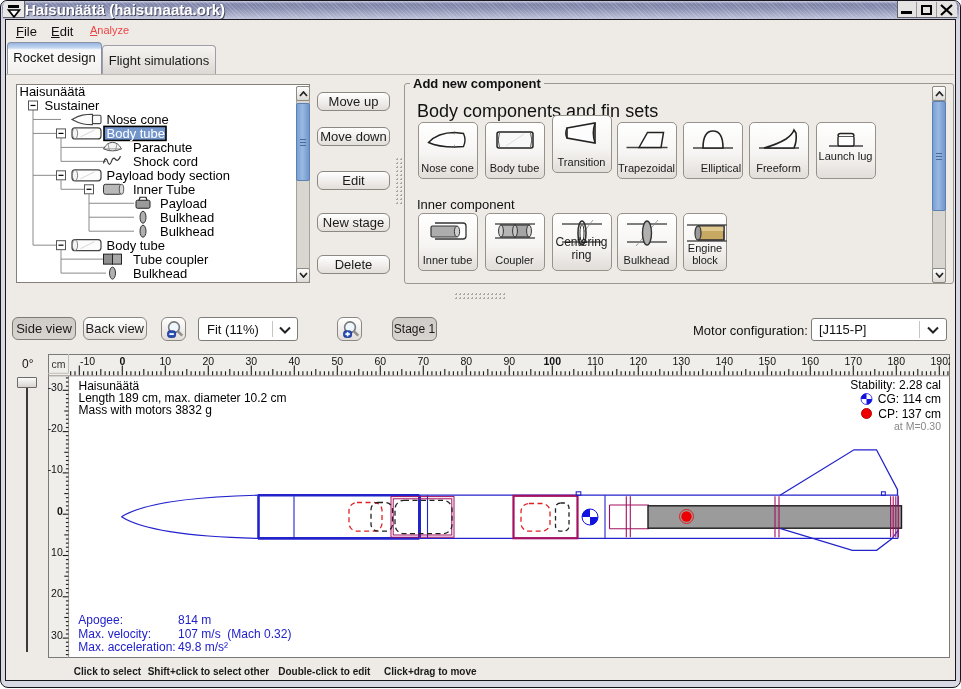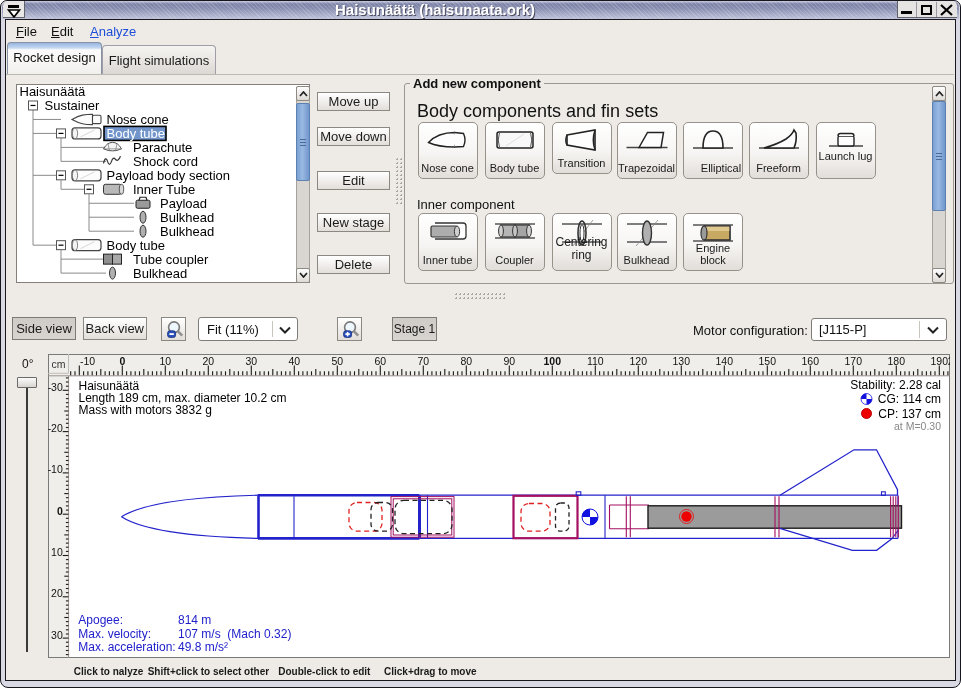--- a/index.html
+++ b/index.html
@@ -1,51 +1,51 @@
 <!DOCTYPE html>
 <html><head><meta charset="utf-8"><style>
 *{margin:0;padding:0;box-sizing:border-box}
 html,body{width:961px;height:689px;background:#fff;font-family:"Liberation Sans",sans-serif;overflow:hidden}
 .abs{position:absolute}
 #frame{position:absolute;left:0;top:0;width:961px;height:688px;background:#d8d9e2;border:1.5px solid #16161e;border-radius:7px 7px 8px 8px}
 #inner{position:absolute;left:5px;top:19px;width:951px;height:662px;background:#eeebe7;border:1px solid #17171d}
 #titlebar{position:absolute;left:2px;top:1px;width:957px;height:18px;border-radius:6px 6px 0 0;
  background:repeating-linear-gradient(45deg, rgba(238,241,252,0.19) 0 1px, rgba(0,0,0,0) 1px 3px),
  linear-gradient(180deg,#c9ccdf 0%,#7e84a7 16%,#888eb0 42%,#a3a8c4 70%,#bfc2d8 100%)}
-.btn{white-space:nowrap;position:absolute;background:linear-gradient(180deg,#ffffff 0%,#f4f2f0 40%,#e2deda 100%);border:1px solid #8b8781;border-radius:0;color:#1a1a1a;text-align:center;font-size:13px}
+.btn{white-space:nowrap;position:absolute;background:linear-gradient(180deg,#ffffff 0%,#f4f2f0 40%,#e2deda 100%);border:1px solid #8b8781;border-radius:6px;color:#1a1a1a;text-align:center;font-size:13px}
 .btn.pressed{background:linear-gradient(180deg,#cfcbc6 0%,#d8d4d0 100%);border:1px solid #7d7973}
 .cbtn{position:absolute;background:linear-gradient(180deg,#ffffff 0%,#f7f5f3 55%,#e1ddd9 100%);border:1px solid #969289;border-radius:5px;text-align:center;color:#1a1a1a}
 .combo{position:absolute;background:#fff;border:1px solid #7f7b76;border-radius:3px;font-size:13px;color:#111}
 .sb-btn{position:absolute;background:linear-gradient(180deg,#fdfdfd,#dedad6);border:1px solid #8d8983;border-radius:2px}
 .sb-thumb{position:absolute;background:linear-gradient(90deg,#79a1d3,#9ab9e2 45%,#7096cc);border:1px solid #5c80b2;border-radius:2px}
 .sb-track{position:absolute;background:#d9d5d1;border:1px solid #a5a19b;border-radius:2px}
 </style></head><body>
 
 <div id="frame"></div>
 <div id="inner"></div>
 <div id="titlebar"></div>
 <div class="abs" style="left:3px;top:1px;width:22px;height:17px;background:#e9e7e5;border-right:1px solid #62626a;border-bottom:1px solid #62626a;border-radius:5px 0 0 0">
  <div class="abs" style="left:5px;top:4px;width:11px;height:3px;background:#000"></div>
  <svg class="abs" style="left:4px;top:8px" width="14" height="9" viewBox="0 0 14 9">
       <path d="M1.5 1 L12.5 1 L7 8 Z" fill="#fff" stroke="#000" stroke-width="1.7"></path>
     </svg>
 </div>
-<div class="abs" style="left:25px;top:1px;width:820px;height:18px;text-align:center;font-size:15px;font-weight:bold;color:#fff;line-height:18px;text-shadow:1px 1px 0 #4a4a60">Haisunäätä (haisunaata.ork)</div>
+<div class="abs" style="left:25px;top:1px;width:820px;height:18px;text-align:left;font-size:15px;font-weight:bold;color:#fff;line-height:18px;text-shadow:1px 1px 0 #4a4a60">Haisunäätä (haisunaata.ork)</div>
 <div class="abs" style="left:897px;top:1px;width:60px;height:17px;background:#e6e4e2;border-left:1px solid #62626a;border-bottom:1px solid #62626a;border-radius:0 5px 0 0"></div>
 <div class="abs" style="left:916px;top:2px;width:1px;height:15px;background:#9a98a0"></div>
 <div class="abs" style="left:936px;top:2px;width:1px;height:15px;background:#9a98a0"></div>
 <div class="abs" style="left:901px;top:11px;width:11px;height:3px;background:#000"></div>
 <div class="abs" style="left:921px;top:5px;width:11px;height:10px;border:2px solid #000"></div>
 <svg class="abs" style="left:940px;top:4px" width="13" height="12" viewBox="0 0 13 12">
     <path d="M1 1 L12 11 M12 1 L1 11" stroke="#000" stroke-width="2.2"></path>
   </svg>
 
 <div class="abs" style="left:16px;top:24px;font-size:13px;color:#111"><span style="text-decoration:underline">F</span>ile</div>
 <div class="abs" style="left:51px;top:24px;font-size:13px;color:#111"><span style="text-decoration:underline">E</span>dit</div>
-<div class="abs" style="left:90px;top:24px;font-size:13px;color:#1d4ed8"><span style="text-decoration:underline">A</span>nalyze</div>
+<div class="abs" style="left:90px;top:24px;font-size:11px;color:#ef4444"><span style="text-decoration:underline">A</span>nalyze</div>
 
 <div class="abs" style="left:6px;top:74px;width:948px;height:1px;background:#bcb8b2"></div>
 <div class="abs" style="left:102px;top:45px;width:114px;height:29px;background:linear-gradient(180deg,#f6f4f2 0%,#dcd8d4 100%);border:1px solid #a19da7;border-bottom:none;border-radius:4px 4px 0 0;font-size:13px;color:#1a1a1a;text-align:center;line-height:29px">Flight simulations</div>
 <div class="abs" style="left:7px;top:42px;width:95px;height:32px;background:linear-gradient(180deg,#97b5e2 0%,#c6d8f0 16%,#fbfbfb 22%,#f2f0ed 100%);border:1px solid #8793a5;border-bottom:none;border-radius:4px 4px 0 0;font-size:13px;color:#111;text-align:center;line-height:30px">Rocket design</div>
 
 <div class="btn" style="left:317px;top:92px;width:73px;height:19px;line-height:17px">Move up</div>
 <div class="btn" style="left:317px;top:127px;width:73px;height:19px;line-height:17px">Move down</div>
 <div class="btn" style="left:317px;top:171px;width:73px;height:19px;line-height:17px">Edit</div>
 <div class="btn" style="left:317px;top:213px;width:73px;height:19px;line-height:17px">New stage</div>
 <div class="btn" style="left:317px;top:255px;width:73px;height:19px;line-height:17px">Delete</div>
@@ -146,21 +146,21 @@
     <div style="position:absolute;left:0;right:0;bottom:4px;font-size:11px;line-height:12px">Nose cone</div>
   </div>
 <div class="cbtn" style="left:484.5px;top:122px;width:60px;height:57px">
     <div style="position:absolute;left:0;right:0;top:4px"><svg width="46" height="26" viewBox="0 0 46 26">
         <rect x="5" y="5" width="36" height="16" rx="2" fill="#f8f8f8" stroke="#222" stroke-width="1.5"></rect>
         <path d="M7.5 5.5 Q5 13 7.5 20.5 M38.5 5.5 Q41 13 38.5 20.5" fill="none" stroke="#555" stroke-width="1"></path>
         <path d="M14 19 L32 7" stroke="#ddd" stroke-width="1"></path>
       </svg></div>
     <div style="position:absolute;left:0;right:0;bottom:4px;font-size:11px;line-height:12px">Body tube</div>
   </div>
-<div class="cbtn" style="left:551.5px;top:122px;width:60px;height:52px">
+<div class="cbtn" style="left:551.5px;top:115px;width:60px;height:58px">
     <div style="position:absolute;left:0;right:0;top:4px"><svg width="46" height="26" viewBox="0 0 46 26">
         <path d="M8 8 L36 3 L36 23 L8 18 Z" fill="#fdfdfd" stroke="#222" stroke-width="1.6"></path>
         <path d="M8 8 Q5.5 13 8 18 M36 3 Q32.5 13 36 23" fill="none" stroke="#222" stroke-width="1.4"></path>
       </svg></div>
     <div style="position:absolute;left:0;right:0;bottom:4px;font-size:11px;line-height:12px">Transition</div>
   </div>
 <div class="cbtn" style="left:616.5px;top:122px;width:60px;height:57px">
     <div style="position:absolute;left:0;right:0;top:4px"><svg width="46" height="26" viewBox="0 0 46 26">
         <path d="M2.5 20.5 L43.5 20.5" stroke="#444" stroke-width="1.5"></path>
         <path d="M15 20.5 L23.5 5.5 L39.5 5.5 L37 20.5 Z" fill="#fdfdfd" stroke="#222" stroke-width="1.5"></path>
@@ -218,21 +218,21 @@
     <div style="position:absolute;left:0;right:0;bottom:8px;font-size:12px;line-height:13px">Centering<br>ring</div>
   </div>
 <div class="cbtn" style="left:616.5px;top:213px;width:60px;height:58px">
     <div style="position:absolute;left:0;right:0;top:4px"><svg width="46" height="30" viewBox="0 0 46 30">
         <path d="M3 6 L43 6 M3 24 L43 24" stroke="#555" stroke-width="1.3"></path>
         <path d="M12 28 L34 2" stroke="#888" stroke-width="0.8"></path>
         <ellipse cx="23" cy="15" rx="4.5" ry="12" fill="#b0b0b0" stroke="#333" stroke-width="1.4"></ellipse>
       </svg></div>
     <div style="position:absolute;left:0;right:0;bottom:4px;font-size:11px;line-height:12px">Bulkhead</div>
   </div>
-<div class="cbtn" style="left:683px;top:213px;width:60px;height:58px">
+<div class="cbtn" style="left:683px;top:213px;width:44px;height:58px">
     <div style="position:absolute;left:0;right:0;top:4px"><svg width="46" height="30" viewBox="0 0 46 30">
         <path d="M3 7 L43 7 M3 23 L43 23" stroke="#555" stroke-width="1.3"></path>
         <rect x="14" y="8" width="26" height="14" fill="#c8a964" stroke="#333" stroke-width="1.2"></rect>
         <rect x="14" y="8" width="26" height="5" fill="#e0c98e" stroke="none"></rect>
         <ellipse cx="14" cy="15" rx="3" ry="7" fill="#9a9a9a" stroke="#333" stroke-width="1.2"></ellipse>
         <path d="M14 8 L40 8 L40 22 L14 22" fill="none" stroke="#333" stroke-width="1.2"></path>
       </svg></div>
     <div style="position:absolute;left:0;right:0;bottom:4px;font-size:11px;line-height:12px">Engine<br>block</div>
   </div>
 <div class="sb-track" style="left:932px;top:86px;width:14px;height:197px"></div>
@@ -654,15 +654,15 @@
     <circle cx="818.5" cy="59.5" r="5" fill="#ee0000" stroke="#bb0000" stroke-width="1"></circle>
     <g font-size="12" fill="#2121cc">
       <text x="30.3" y="270">Apogee:</text>
       <text x="130" y="270">814 m</text>
       <text x="30.3" y="283.7">Max. velocity:</text>
       <text x="130" y="283.7">107 m/s &nbsp;(Mach 0.32)</text>
       <text x="30.3" y="297.4">Max. acceleration:</text>
       <text x="130" y="297.4">49.8 m/s²</text>
     </g>
   </svg>
-<div class="abs" style="left:73.8px;top:666px;font-size:10px;font-weight:bold;color:#1a1a1a">Click to nalyze</div>
+<div class="abs" style="left:73.8px;top:666px;font-size:10px;font-weight:bold;color:#1a1a1a">Click to select</div>
 <div class="abs" style="left:147.7px;top:666px;font-size:10px;font-weight:bold;color:#1a1a1a">Shift+click to select other</div>
 <div class="abs" style="left:278.2px;top:666px;font-size:10px;font-weight:bold;color:#1a1a1a">Double-click to edit</div>
 <div class="abs" style="left:384px;top:666px;font-size:10px;font-weight:bold;color:#1a1a1a">Click+drag to move</div>
 </body></html>

